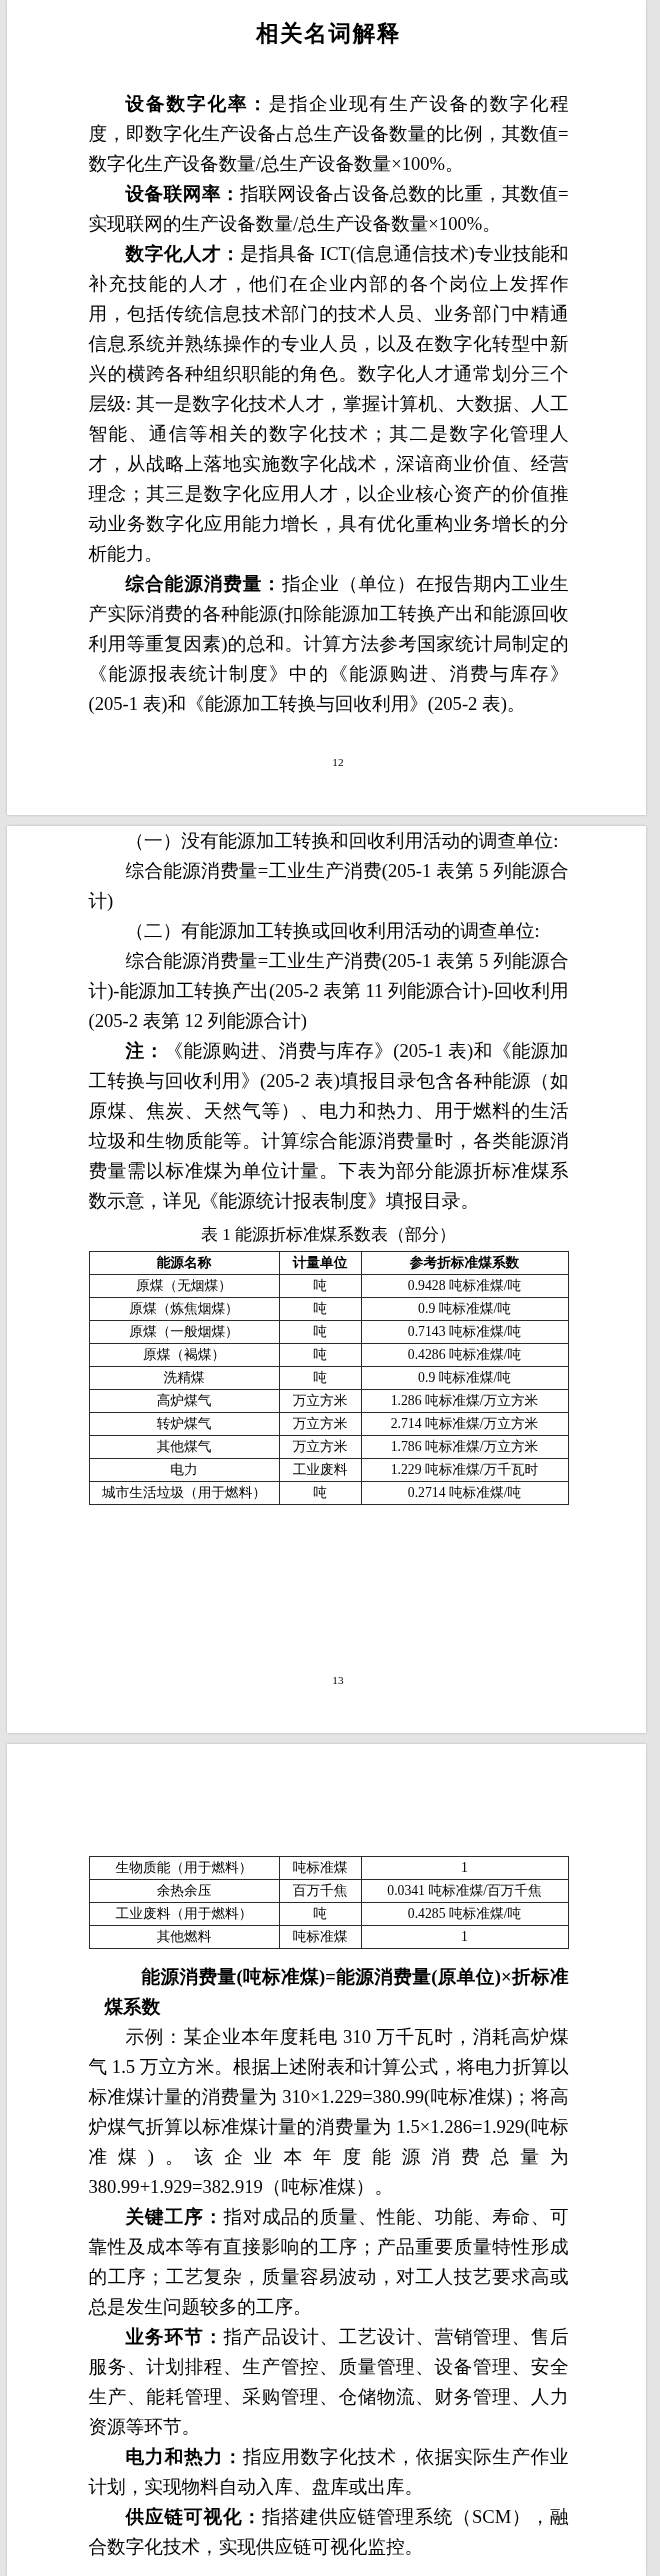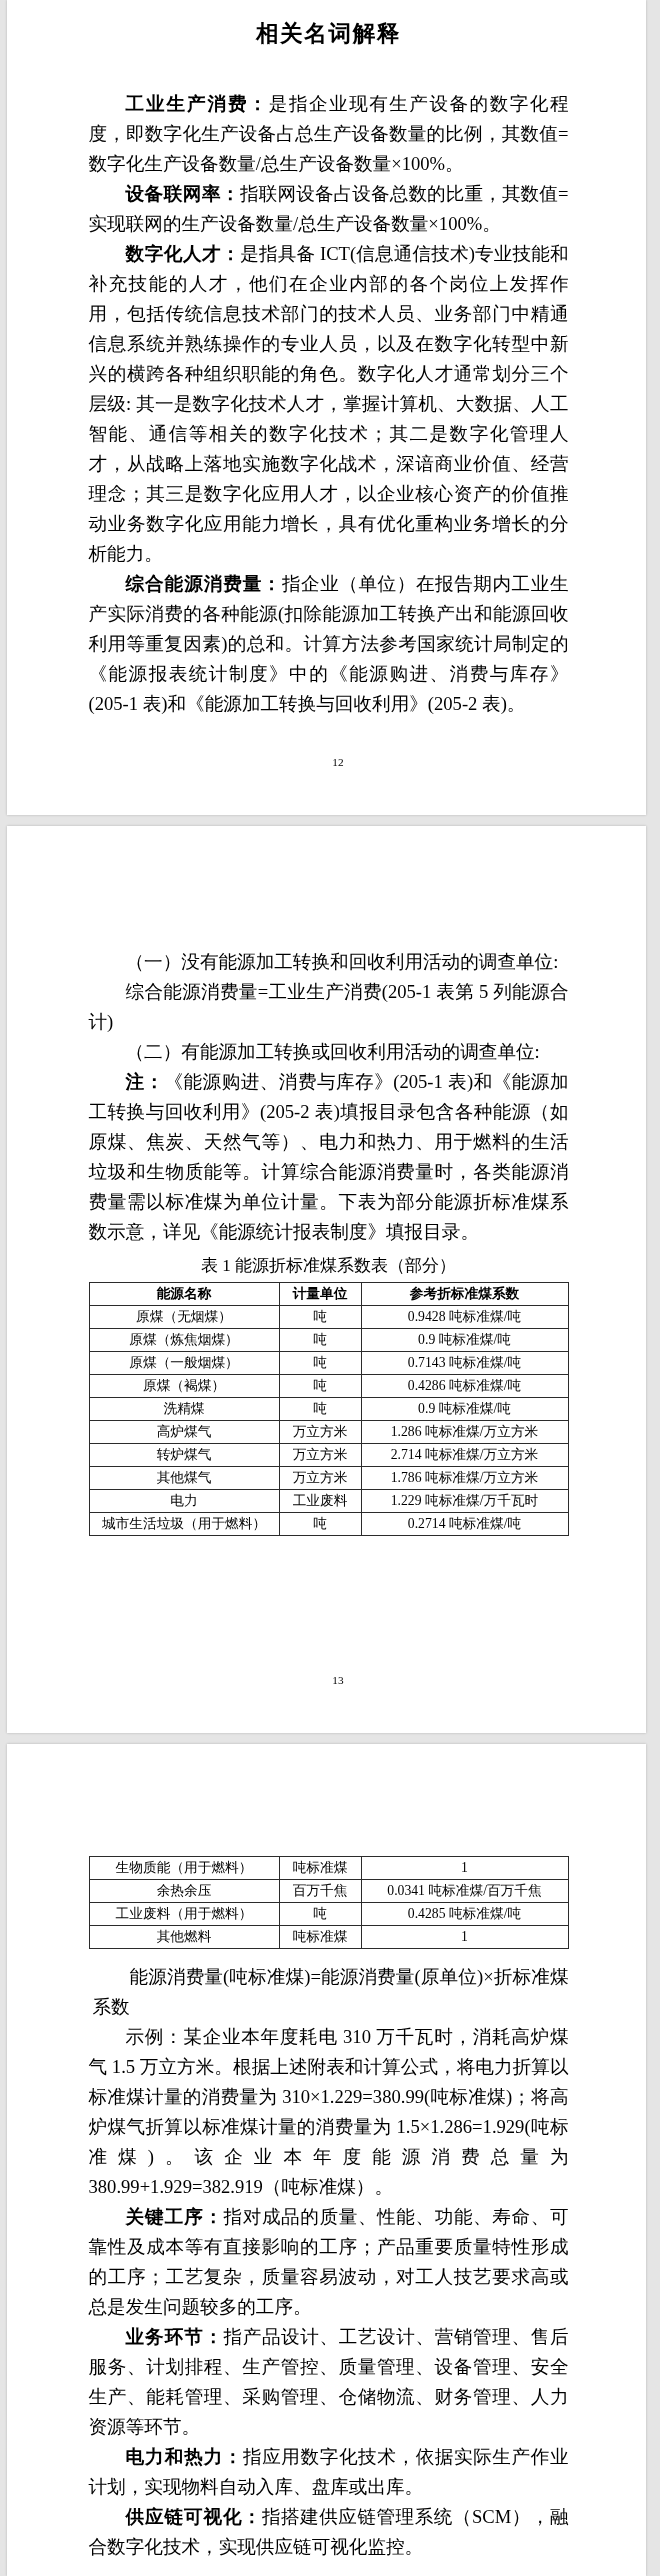--- a/index.html
+++ b/index.html
@@ -32,21 +32,21 @@
 
   .body-text { font-size:18.6px; line-height:30px; text-align:justify; }
   .para { margin:0; text-indent:37px; }
   .term {
     font-weight:700;
     font-family:"Liberation Sans","DejaVu Sans",sans-serif;
     letter-spacing:0.4px;
   }
 
   #p1 .body-text { margin-top:40px; }
-  #p2 .body-text { padding-top:121px; }
+  #p2 .body-text { }
 
   .table-caption {
     margin:6.5px 0 4.8px 0;
     text-align:center;
     font-size:17px; line-height:24px;
     text-indent:0;
   }
 
   table.coef {
     border-collapse:collapse;
@@ -59,51 +59,52 @@
     height:22px;
     padding:0 1.6px;
     text-align:center;
     vertical-align:middle;
     font-weight:normal;
     overflow:hidden; white-space:nowrap;
   }
   table.coef th { font-weight:700; }
   #p3 table.coef { margin-top:112px; border-top-width:1.6px; }
 
-  .formula { margin:13px 0 0 4px; text-indent:37px; }
+  .formula { margin:13px 0 0 16px; text-indent:37px;font-weight:bold; }
 
   .page-num {
     position:absolute; bottom:45px; left:0; width:100%;
     text-align:center; font-size:11.3px; line-height:13.7px;padding-left:12px;
   }
 </style>
 </head>
 <body>
 
 <div class="viewport">
 
   <section class="page" id="p1">
     <div class="content">
       <h1 class="doc-title">相关名词解释</h1>
       <div class="body-text">
-        <p class="para"><span class="term">工业生产消费：</span><span>是指企业现有生产设备的数字化程度，即数字化生产设备占总生产设备数量的比例，其数值=数字化生产设备数量/总生产设备数量×100%。</span></p>
+        <p class="para"><span class="term">设备数字化率：</span><span>是指企业现有生产设备的数字化程度，即数字化生产设备占总生产设备数量的比例，其数值=数字化生产设备数量/总生产设备数量×100%。</span></p>
         <p class="para"><span class="term">设备联网率：</span><span>指联网设备占设备总数的比重，其数值=实现联网的生产设备数量/总生产设备数量×100%。</span></p>
         <p class="para"><span class="term">数字化人才：</span><span>是指具备 ICT(信息通信技术)专业技能和补充技能的人才，他们在企业内部的各个岗位上发挥作用，包括传统信息技术部门的技术人员、业务部门中精通信息系统并熟练操作的专业人员，以及在数字化转型中新兴的横跨各种组织职能的角色。数字化人才通常划分三个层级: 其一是数字化技术人才，掌握计算机、大数据、人工智能、通信等相关的数字化技术；其二是数字化管理人才，从战略上落地实施数字化战术，深谙商业价值、经营理念；其三是数字化应用人才，以企业核心资产的价值推动业务数字化应用能力增长，具有优化重构业务增长的分析能力。</span></p>
         <p class="para"><span class="term">综合能源消费量：</span><span>指企业（单位）在报告期内工业生产实际消费的各种能源(扣除能源加工转换产出和能源回收利用等重复因素)的总和。计算方法参考国家统计局制定的《能源报表统计制度》中的《能源购进、消费与库存》(205-1 表)和《能源加工转换与回收利用》(205-2 表)。</span></p>
       </div>
     </div>
     <div class="page-num">12</div>
   </section>
 
   <section class="page" id="p2">
     <div class="content">
       <div class="body-text">
         <p class="para"><span class="term"></span><span>（一）没有能源加工转换和回收利用活动的调查单位:</span></p>
         <p class="para"><span class="term"></span><span>综合能源消费量=工业生产消费(205-1 表第 5 列能源合计)</span></p>
         <p class="para"><span class="term"></span><span>（二）有能源加工转换或回收利用活动的调查单位:</span></p>
+        <p class="para"><span class="term"></span><span>综合能源消费量=工业生产消费(205-1 表第 5 列能源合计)-能源加工转换产出(205-2 表第 11 列能源合计)-回收利用(205-2 表第 12 列能源合计)</span></p>
         <p class="para"><span class="term">注：</span><span>《能源购进、消费与库存》(205-1 表)和《能源加工转换与回收利用》(205-2 表)填报目录包含各种能源（如原煤、焦炭、天然气等）、电力和热力、用于燃料的生活垃圾和生物质能等。计算综合能源消费量时，各类能源消费量需以标准煤为单位计量。下表为部分能源折标准煤系数示意，详见《能源统计报表制度》填报目录。</span></p>
         <p class="para table-caption">表 1 能源折标准煤系数表（部分）</p>
       </div>
       <table class="coef">
         <colgroup>
             <col style="width:190px">
             <col style="width:82px">
             <col style="width:207px">
           </colgroup>
         <thead>

